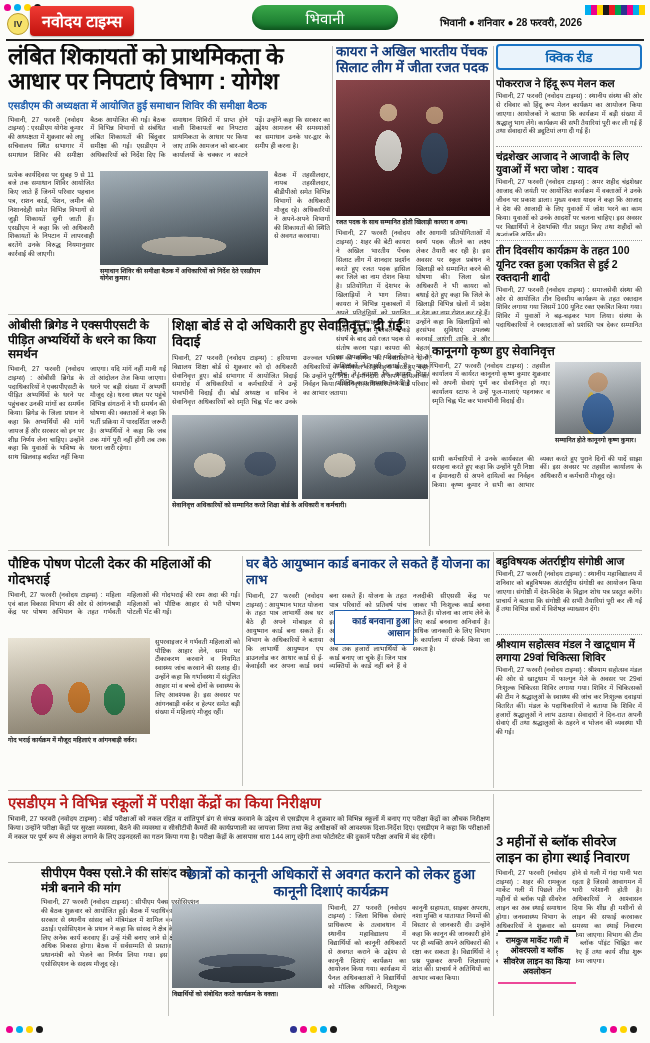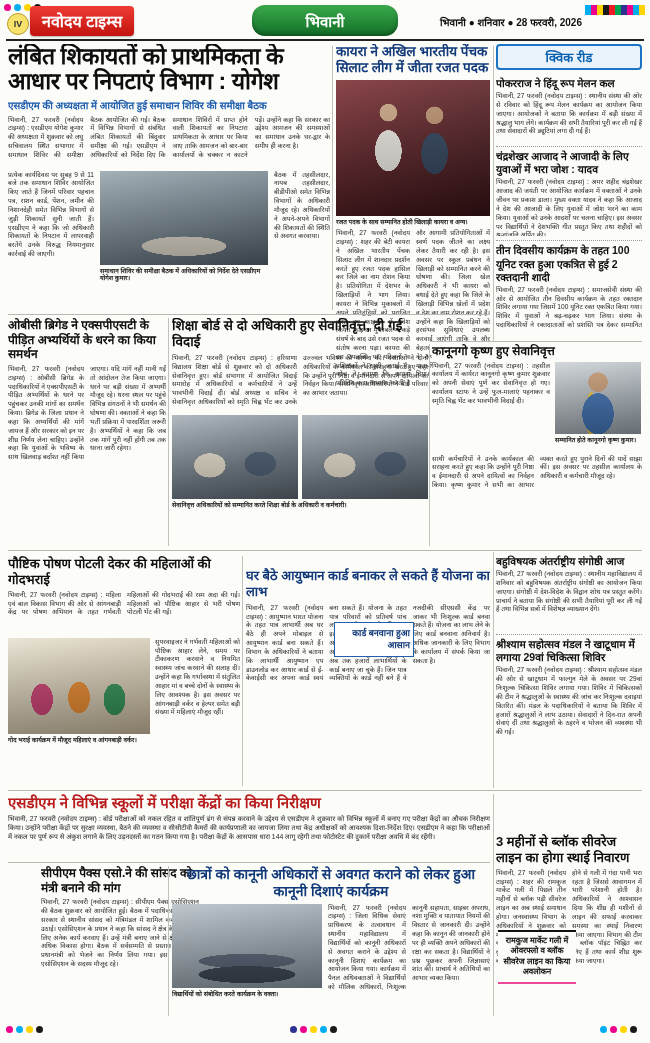--- a/index.html
+++ b/index.html
@@ -9,22 +9,22 @@
   .reg{position:absolute;display:flex;gap:3px;}
   .dot{width:7px;height:7px;border-radius:50%;display:inline-block;}
   .dot.c{background:#00aeef}.dot.m{background:#ec008c}.dot.y{background:#ffd400}
   .dot.k{background:#1a1a1a}.dot.b{background:#2e3192}
   .pagenum{position:absolute;left:7px;top:13px;width:20px;height:20px;border-radius:50%;
            background:#f7e26b;border:1px solid #b89b2f;display:flex;align-items:center;justify-content:center;
            font-size:9px;font-weight:800;color:#333;}
   .logo{position:absolute;left:30px;top:6px;padding:4px 12px;border-radius:4px;
         background:linear-gradient(180deg,#ef3b34,#c2130e);color:#fff;font-size:16px;font-weight:800;
         box-shadow:0 1px 2px rgba(0,0,0,.3);white-space:nowrap;}
-  .banner{position:absolute;left:252px;top:5px;width:146px;height:31px;border-radius:13px;
-          background:linear-gradient(180deg,#3aa94a,#137029);color:#fff;font-weight:700;font-size:15px;
+  .banner{position:absolute;left:252px;top:5px;width:146px;height:25px;border-radius:13px;
+          background:linear-gradient(180deg,#3aa94a,#137029);color:#fff;font-weight:400;font-size:15px;
           display:flex;align-items:center;justify-content:center;box-shadow:inset 0 -3px 4px rgba(0,0,0,.25);text-align:right;}
   .dateline{position:absolute;left:360px;top:15px;width:222px;text-align:right;font-size:10px;font-weight:700;}
   .cstrip{position:absolute;right:5px;top:5px;display:flex;}
   .sq{width:6px;height:10px;display:inline-block;}
   .sq1{background:#00aeef}.sq2{background:#ec008c}.sq3{background:#ffd400}.sq4{background:#1a1a1a}
   .sq5{background:#ed1c24}.sq6{background:#00a651}.sq7{background:#2e3192}
   .hl{position:absolute;background:#b9b9b4;height:1px;}
   .hl.mast{left:6px;top:39px;width:638px;height:2px;background:#222;}
   .vl{position:absolute;background:#c2c2bd;width:1px;}
   
@@ -103,21 +103,21 @@
   #a-kanungo .b2{margin-top:3px;height:76px;}
 
   #a-god{left:8px;top:556px;width:232px;height:230px;}
   .h-md2{font-size:13px;line-height:1.22;font-weight:900;color:#0e0e0e;}
   #a-god .b1{margin-top:3px;height:44px;}
   #a-god .row{display:flex;gap:5px;margin-top:3px;}
   #a-god .figw{width:142px;}
   #a-god .ph{height:96px;}
   #a-god .b2{flex:1;height:116px;}
 
-  #a-ayu{left:246px;top:556px;width:244px;height:230px;margin-top:12px;}
+  #a-ayu{left:246px;top:556px;width:244px;height:230px;}
   .h-navy{font-size:13px;line-height:1.22;font-weight:900;color:#123a7a;}
   #a-ayu .bt{margin-top:4px;height:190px;}
   .inset-ayu{position:absolute;left:88px;top:54px;width:72px;background:#fff;border:1.5px solid #1f5fae;
              padding:5px 3px;text-align:right;font-weight:800;font-size:9px;color:#123a7a;line-height:1.3;}
 
   #a-insp{left:8px;top:794px;width:482px;height:62px;}
   .h-insp{font-size:15px;font-weight:900;color:#b91c1c;line-height:1.15;}
   #a-insp .bt{margin-top:3px;height:40px;font-size:6.8px;}
 
   #a-cpm{left:8px;top:866px;width:158px;height:152px;margin-left:33px;}

